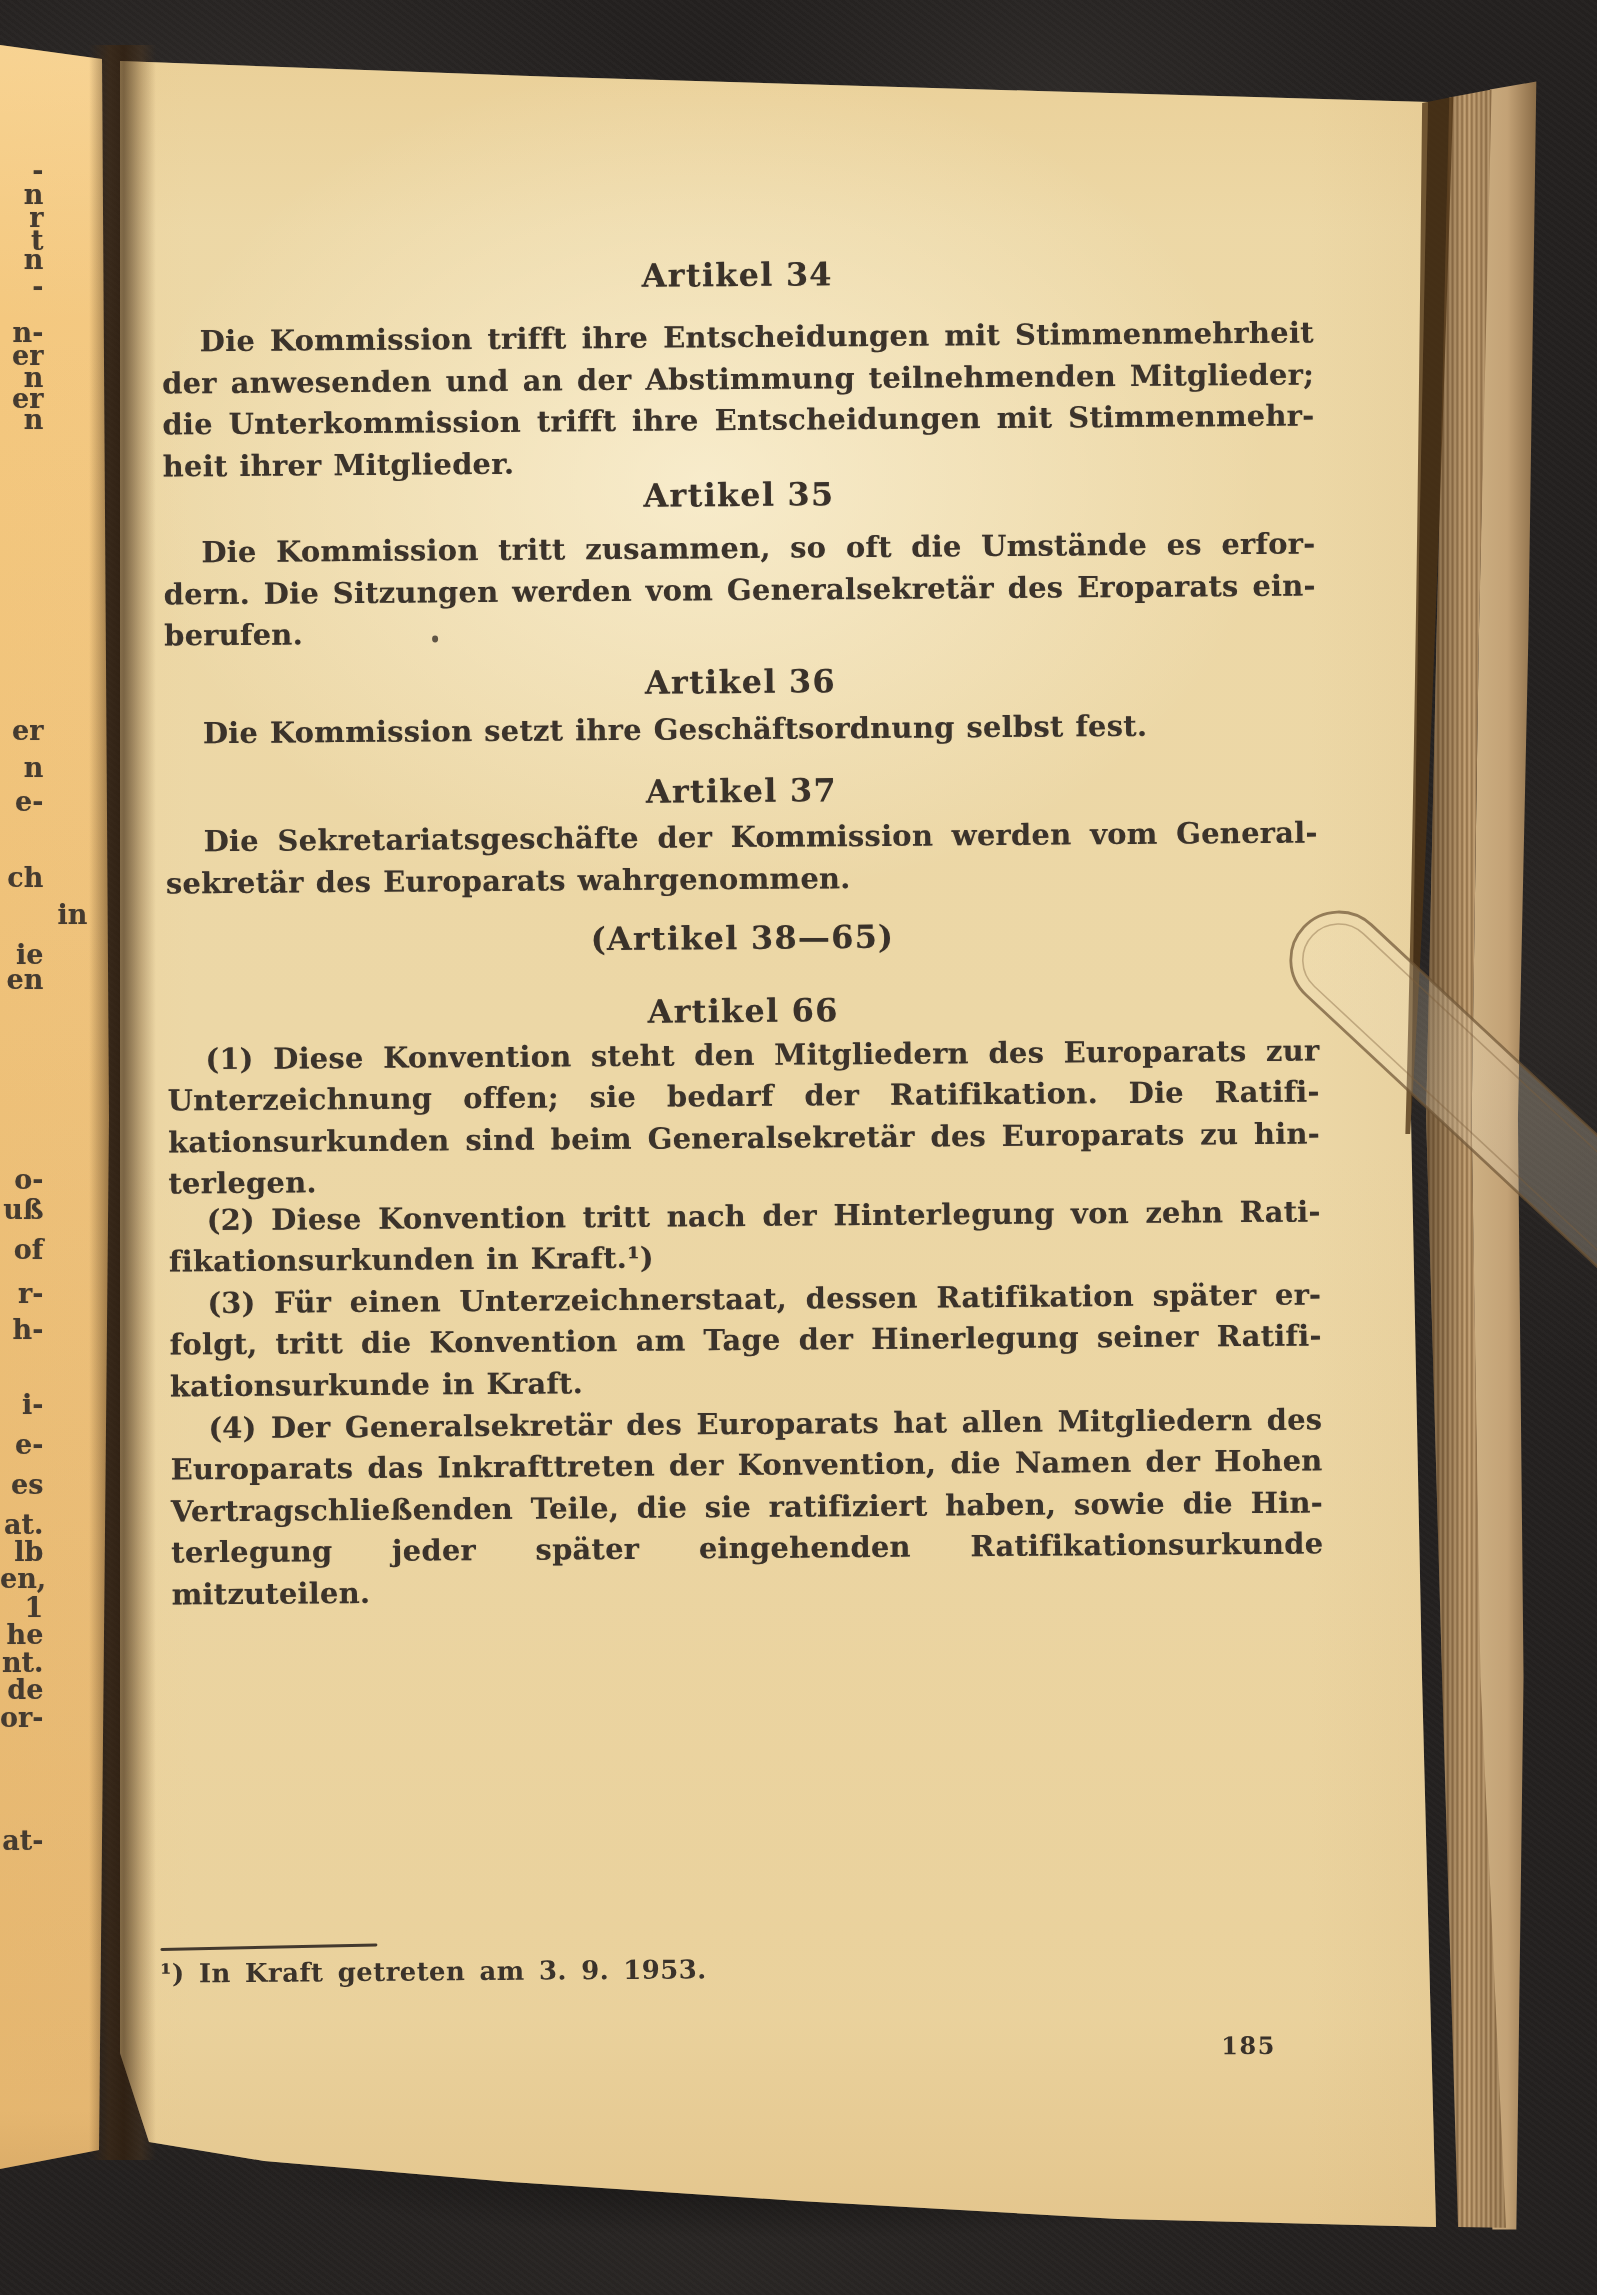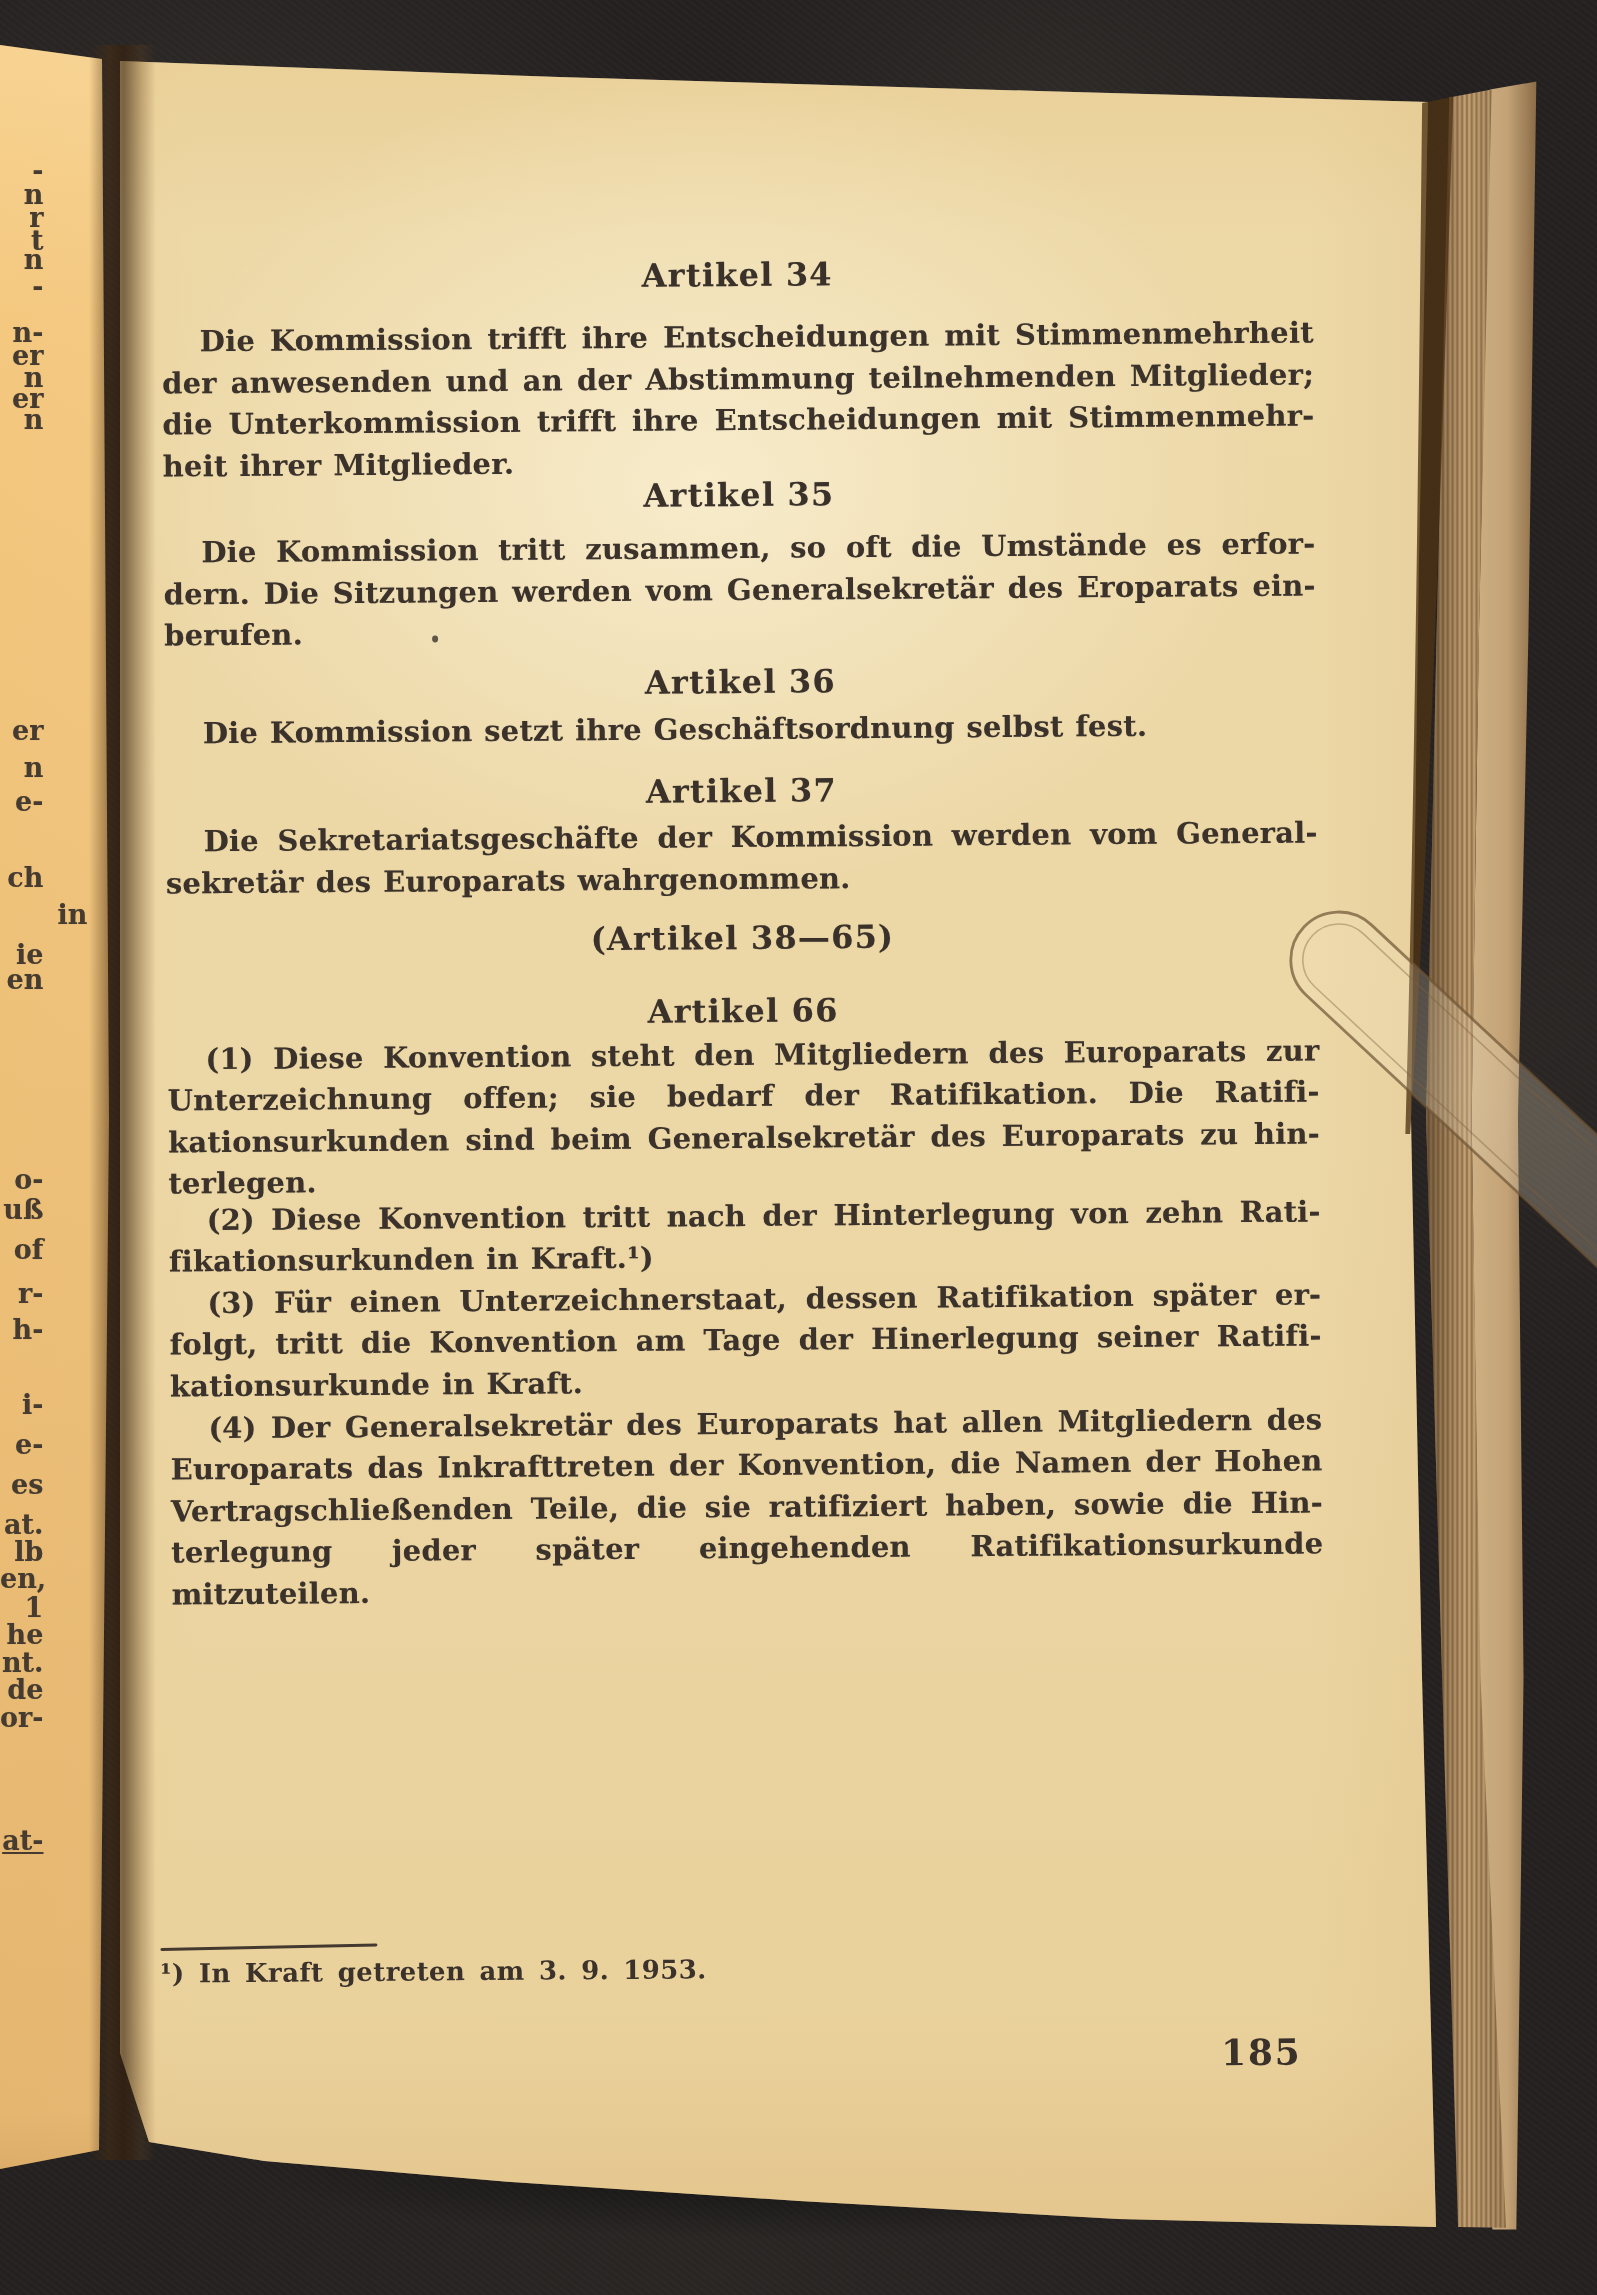--- a/index.html
+++ b/index.html
@@ -75,21 +75,21 @@
   .footnote-rule{
     position:absolute;left:-14.4px;top:1942px;width:217px;height:3.2px;
     background:#43392e;transform:rotate(-0.8deg);border-radius:1.6px;
   }
   .footnote{
     position:absolute;left:-14.4px;top:1954px;
     font-size:26px;font-weight:700;letter-spacing:0.4px;word-spacing:4.8px;color:#3b332b;
   }
   .page-number{
     position:absolute;left:1046px;top:2035px;
-    font-size:36px;font-weight:700;letter-spacing:1.6px;color:#3a322a;
+    font-size:24px;font-weight:700;letter-spacing:1.6px;color:#3a322a;
   }
   .ink-dot{
     position:absolute;left:268px;top:633px;width:6.4px;height:7.2px;border-radius:50%;
     background:#473d31;opacity:.85;
   }
   
   #left-fragments{position:absolute;left:0;top:0;width:45px;height:2295px;}
   .fragment{
     position:absolute;left:0;width:100%;text-align:right;padding-right:1.6px;box-sizing:border-box;
     font-size:27px;font-weight:700;line-height:27px;color:#453b30;
@@ -193,21 +193,21 @@
       <div class="fragment" style="top: 1431px;">e-</div>
       <div class="fragment" style="top: 1471px;">es</div>
       <div class="fragment" style="top: 1511px;">at.</div>
       <div class="fragment" style="top: 1538px;">lb</div>
       <div class="fragment" style="top: 1565px; text-align: right;">en,</div>
       <div class="fragment" style="top: 1594px;">1</div>
       <div class="fragment" style="top: 1621px;">he</div>
       <div class="fragment" style="top: 1649px;">nt.</div>
       <div class="fragment" style="top: 1676px;">de</div>
       <div class="fragment" style="top: 1704px;">or-</div>
-      <div class="fragment" style="top: 1827px; text-decoration: underline;">at-</div>
+      <div class="fragment" style="top: 1827px;">at-</div>
     </div>
 </div>
 
 <svg class="overlay-svg" viewBox="0 0 2000 2874">
   <defs>
     <linearGradient id="tg" x1="0" y1="0" x2="1" y2="0">
       <stop offset="0" stop-color="#faeed2" stop-opacity=".14"></stop>
       <stop offset=".45" stop-color="#ecdcbe" stop-opacity=".28"></stop>
       <stop offset="1" stop-color="#b4aa9a" stop-opacity=".34"></stop>
     </linearGradient>

